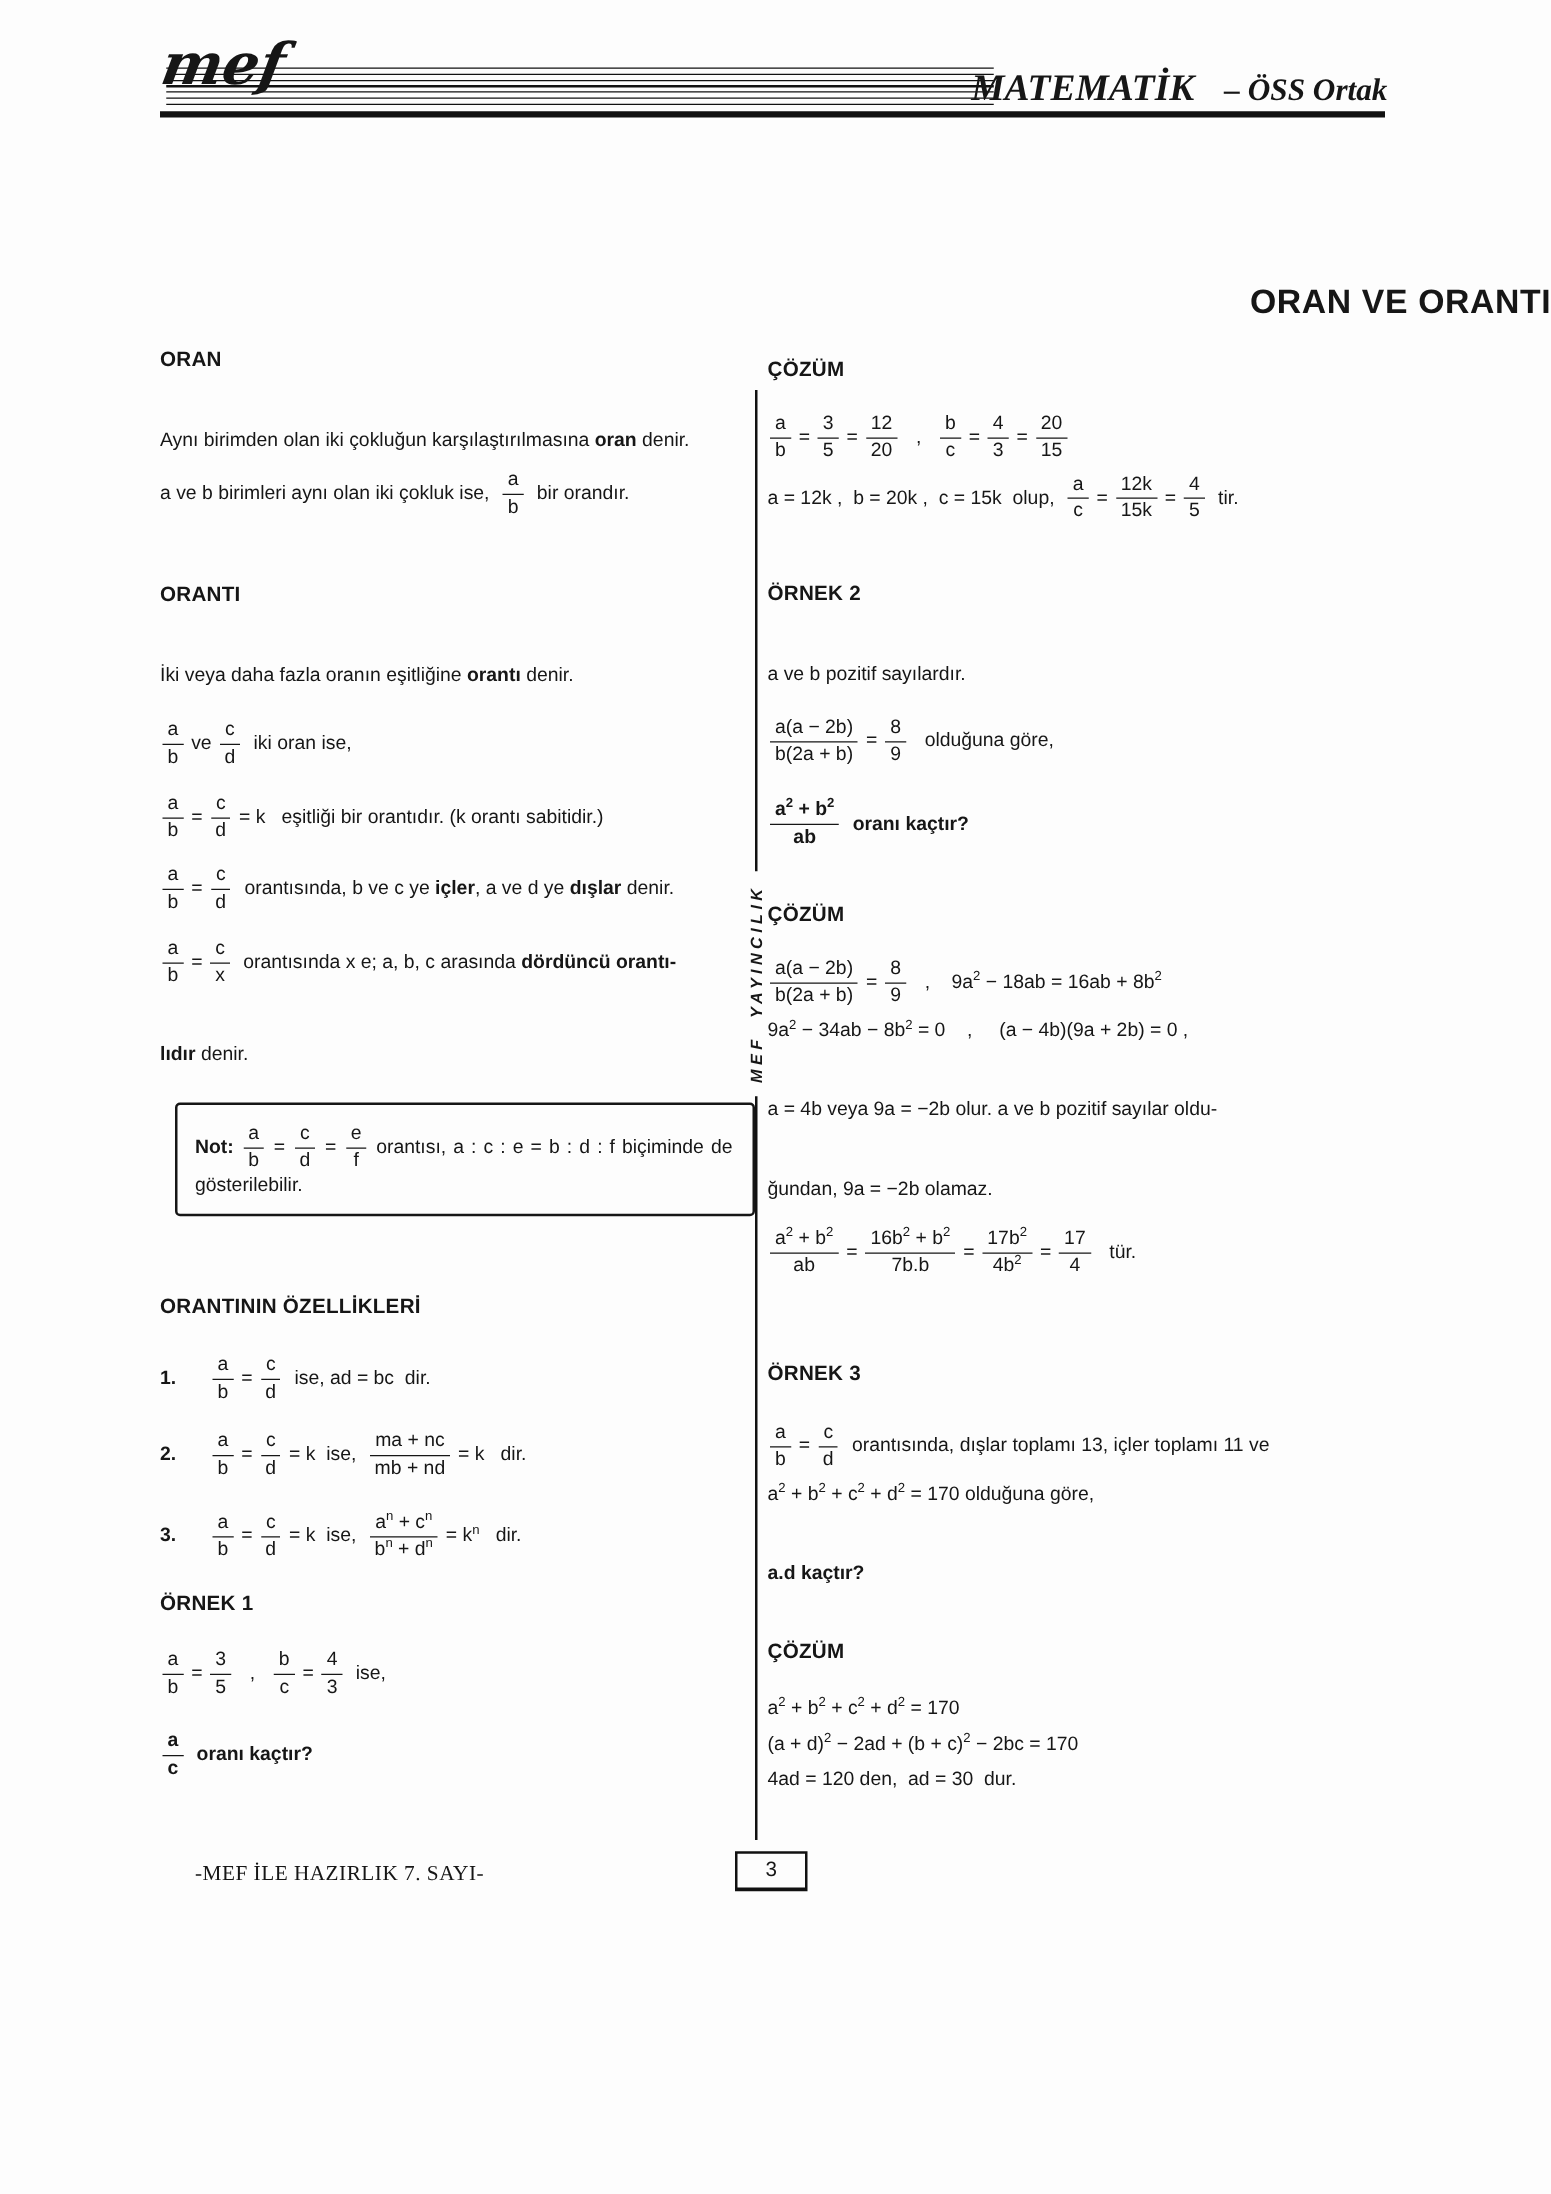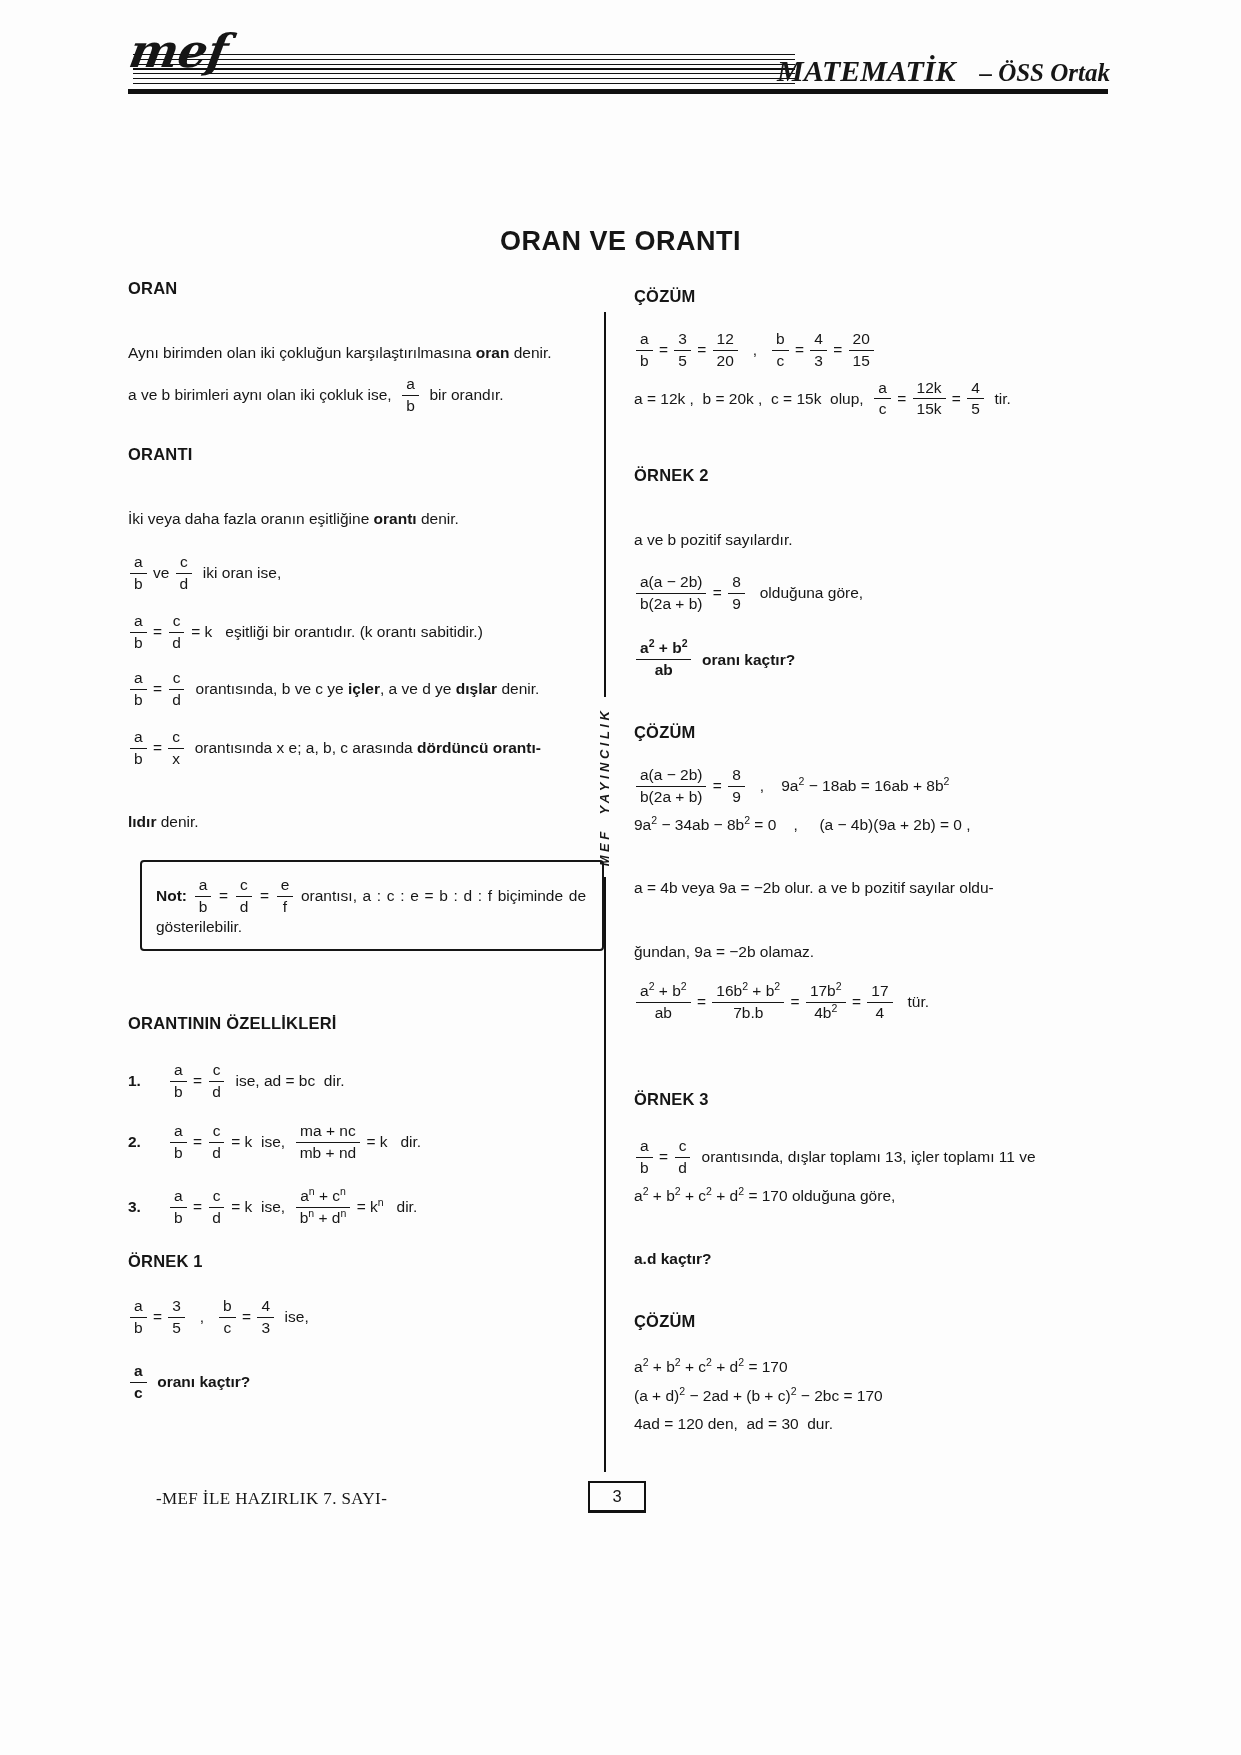--- a/index.html
+++ b/index.html
@@ -17,26 +17,26 @@
     font-family:"DejaVu Serif","Liberation Serif",serif;
     font-style:italic;font-weight:700;font-size:46px;line-height:1;
     transform:skewX(-10deg);z-index:2;
   }
   .hdr-title{position:absolute;right:131px;top:44px;display:flex;align-items:baseline;gap:24px;
     font-family:"Liberation Serif","DejaVu Serif",serif;font-style:italic;white-space:nowrap;}
   .hdr-title .main{font-weight:700;font-size:30px;}
   .hdr-title .sub{font-weight:600;font-size:25px;margin-top:12px;}
   .hdr-rule{position:absolute;left:128px;top:89px;width:980px;height:5px;background:#111;}
   
-  .doc-title{position:absolute;left:0;top:224px;width:100%;text-align:center;
+  .doc-title{position:absolute;left:0;top:224px;width:100%;text-align:right;
     font-size:27px;font-weight:700;letter-spacing:.5px;margin:0;}
   
   .col{position:absolute;}
   .col-left{left:128px;top:278px;width:461px;}
-  .col-right{left:634px;top:286px;width:481px;}
+  .col-right{left:614px;top:286px;width:481px;}
   .shead{font-size:16.5px;font-weight:700;letter-spacing:.2px;}
   
   .divider{position:absolute;left:597px;top:312px;height:1160px;width:16px;
     display:flex;flex-direction:column;align-items:center;}
   .dseg{width:1.6px;background:#111;}
   .dtext-wrap{height:180px;width:16px;position:relative;flex:none;}
   .dtext{position:absolute;left:50%;top:50%;transform:translate(-50%,-50%) rotate(-90deg);
     white-space:pre;font-size:13px;font-weight:700;font-style:italic;letter-spacing:3.5px;}
   
   .fline{display:flex;align-items:center;flex-wrap:nowrap;}
@@ -106,21 +106,21 @@
     <div class="fpara mb12"><span class="tok">Aynı birimden olan iki çokluğun karşılaştırılmasına </span><span class="tok b">oran</span><span class="tok"> denir.</span></div>
     <div class="fline">
         <span class="tok">a ve b birimleri aynı olan iki çokluk ise,  </span>
         <span class="frac">
           <span class="num">a</span>
           <span class="den">b</span>
         </span>
         <span class="tok">  bir orandır.</span>
       </div>
 
-    <div class="shead mb22" style="margin-top:28px">ORANTI</div>
+    <div class="shead mb22" style="margin-top:50px">ORANTI</div>
     <div class="fpara mb24"><span class="tok">İki veya daha fazla oranın eşitliğine </span><span class="tok b">orantı</span><span class="tok"> denir.</span></div>
     <div class="fline mb18">
         <span class="frac">
           <span class="num">a</span>
           <span class="den">b</span>
         </span>
         <span class="tok"> ve </span>
         <span class="frac">
           <span class="num">c</span>
           <span class="den">d</span>

